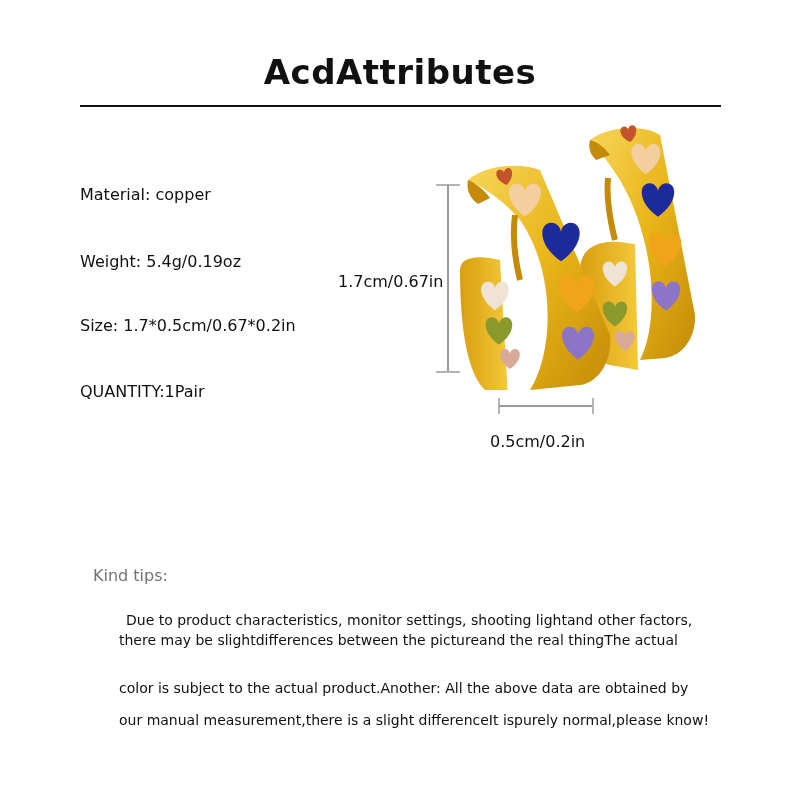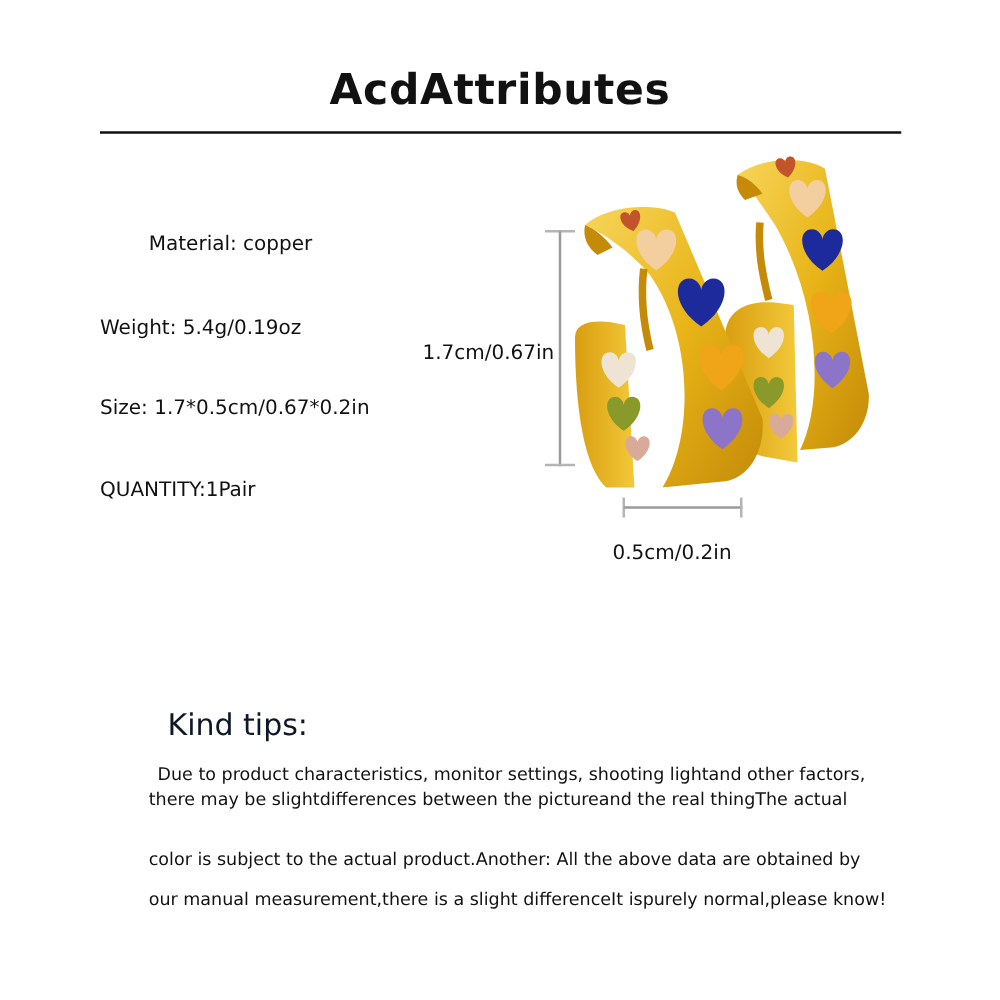--- a/index.html
+++ b/index.html
@@ -2,35 +2,35 @@
 <html><head>
 <meta charset="utf-8">
 <style>
   html, body { margin: 0; padding: 0; background: #ffffff; }
   body { width: 800px; height: 800px; position: relative; overflow: hidden;
          font-family: "DejaVu Sans", "Liberation Sans", sans-serif; color: #111; }
   .title { position: absolute; top: 52px; left: 0; width: 800px; text-align: center;
            font-size: 34px; font-weight: 700; letter-spacing: 0.5px; color: #111; }
   .title-rule { position: absolute; top: 105px; left: 80px; width: 641px; height: 2px; background: #111; }
   .attr { position: absolute; left: 80px; font-size: 16px; color: #111; }
-  .attr.a0 { top: 185px; margin-left: 39px; } .attr.a1 { top: 252px; } .attr.a2 { top: 316px; } .attr.a3 { top: 382px; }
+  .attr.a0 { top: 185px; } .attr.a1 { top: 252px; } .attr.a2 { top: 316px; } .attr.a3 { top: 382px; }
 
   .vline { position: absolute; left: 447px; top: 185px; width: 2px; height: 188px; background: #9a9a9a; }
   .vcap { position: absolute; left: 436px; width: 24px; height: 2px; background: #b5b5b5; }
   .vcap.top { top: 184px; } .vcap.bot { top: 371px; }
   .vlabel { position: absolute; left: 326px; top: 272px; font-size: 16px; color: #111; margin-left: 12px; }
 
   .hline { position: absolute; left: 499px; top: 405px; width: 95px; height: 2px; background: #9a9a9a; }
   .hcap { position: absolute; top: 398px; width: 2px; height: 16px; background: #b5b5b5; }
   .hcap.l { left: 498px; } .hcap.r { left: 592px; }
   .hlabel { position: absolute; left: 490px; top: 432px; font-size: 16px; color: #111; }
 
   .product { position: absolute; left: 460px; top: 120px; width: 280px; height: 270px; }
 
-  .tips-title { position: absolute; left: 93px; top: 566px; font-size: 24px; color: #0f172a; margin-left: 41px; }
+  .tips-title { position: absolute; left: 93px; top: 566px; font-size: 16px; color: #737373; }
   .tips-line { position: absolute; left: 119px; font-size: 14px; color: #111; white-space: nowrap; }
   .tips-line.l0 { top: 612px; left: 126px; } .tips-line.l1 { top: 632px; text-align: center; }
   .tips-line.l2 { top: 680px; text-align: center; } .tips-line.l3 { top: 712px; }
 </style>
 </head>
 <body>
 
 <div class="title">AcdAttributes</div>
 <div class="title-rule"></div>
 

